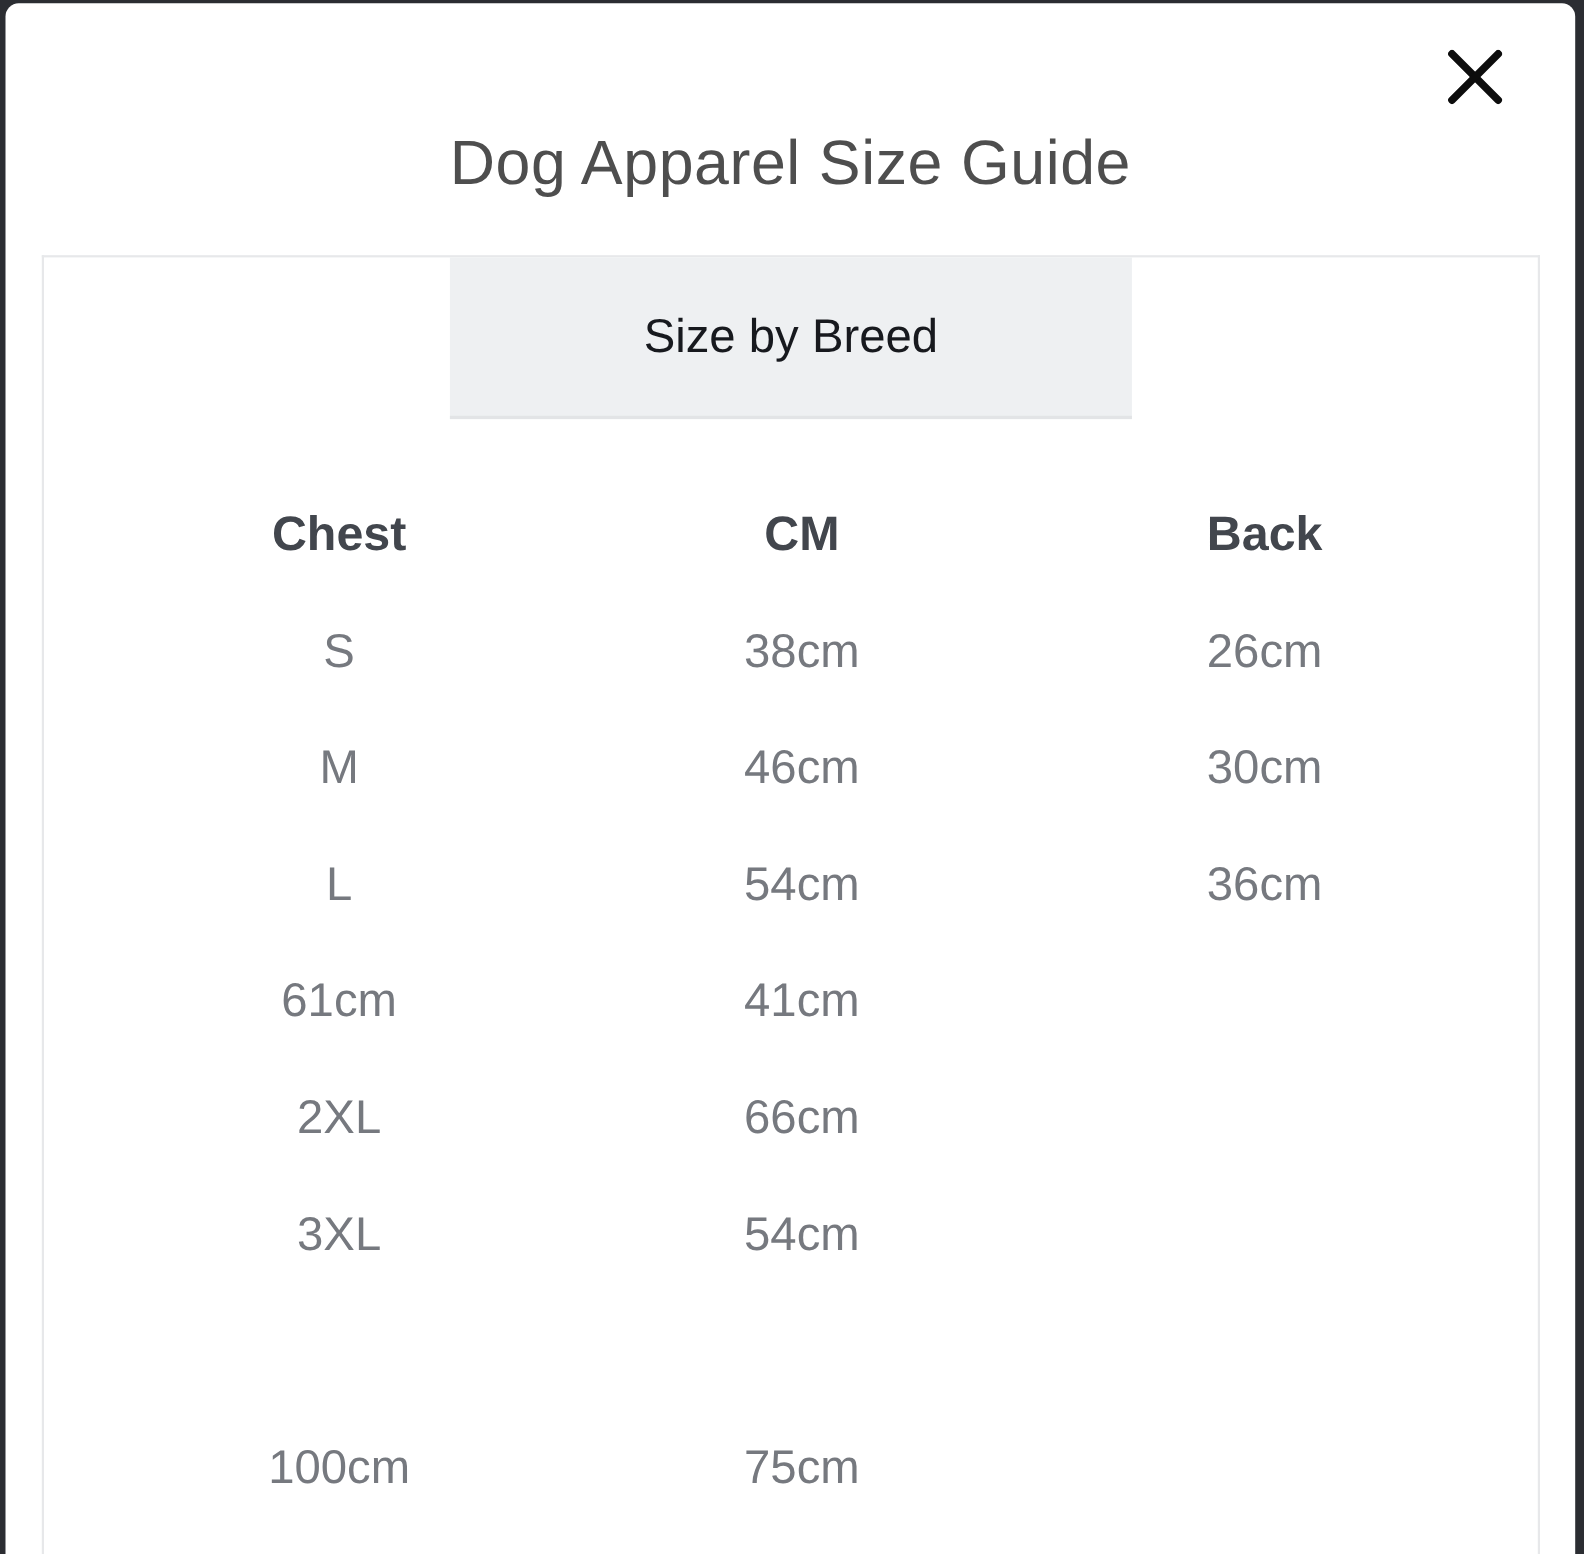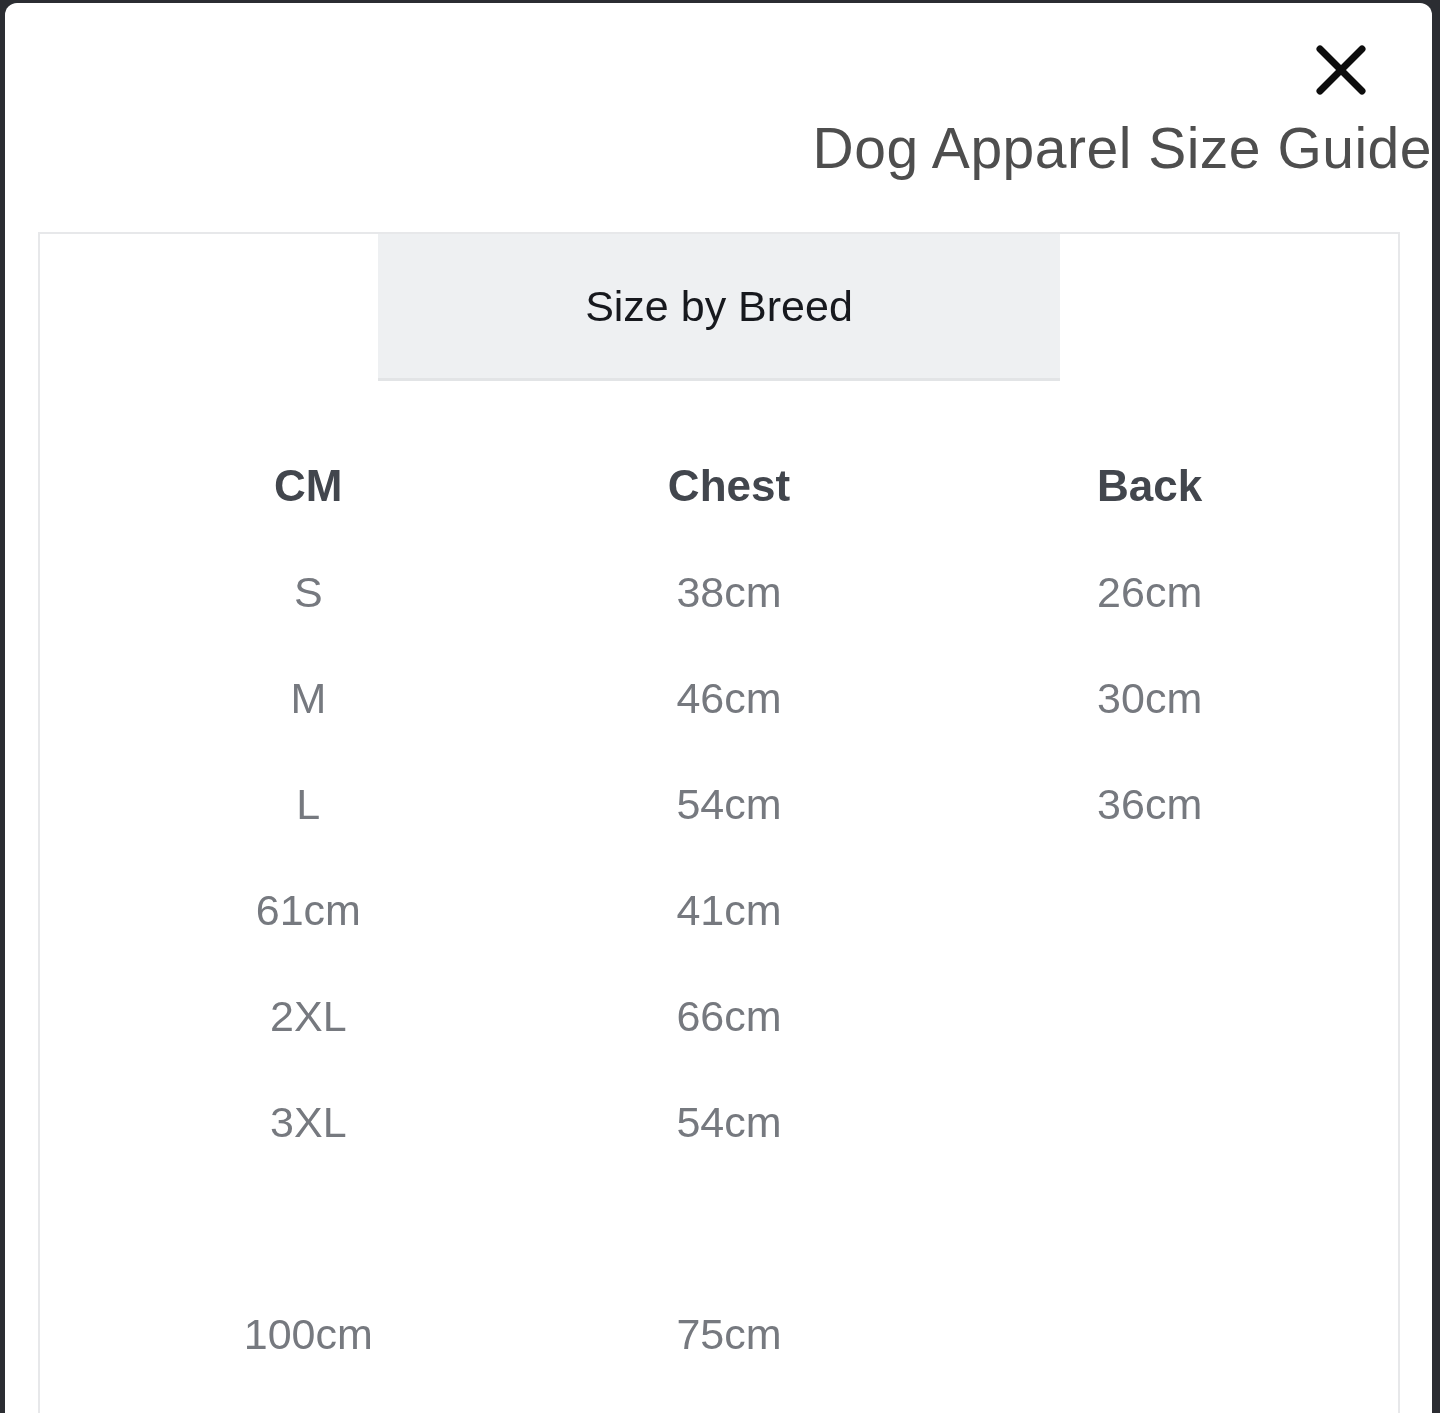--- a/index.html
+++ b/index.html
@@ -33,21 +33,21 @@
     display: flex;
     align-items: center;
     justify-content: center;
   }
   .modal-title {
     position: absolute;
     top: 112px;
     left: 0;
     right: 0;
     margin: 0;
-    text-align: right;
+    text-align: center;
     font-size: 57px;
     font-weight: 400;
     color: #4e4e4e;
     letter-spacing: 0.5px;
   }
   .card {
     position: absolute;
     top: 229px;
     left: 33px;
     width: 1362px;
@@ -55,21 +55,21 @@
     border: 2px solid #e7e8ea;
     border-bottom: none;
     background: #ffffff;
     box-sizing: border-box;
   }
   .tab-row {
     display: flex;
     justify-content: center;
   }
   .tab {
-    width: 682px;
+    width: 620px;
     height: 147px;
     background: #eef0f2;
     border: none;
     border-bottom: 3px solid #e2e4e6;
     display: flex;
     align-items: center;
     justify-content: center;
     font-family: "Liberation Sans", sans-serif;
     font-size: 43px;
     color: #17191e;
@@ -115,22 +115,22 @@
 
     <div class="tab-row">
       <button class="tab">
         <span>Size by Breed</span>
       </button>
     </div>
 
     <div class="size-table">
 
       <div class="t-row header">
+        <span>Chest</span>
         <span>CM</span>
-        <span>Chest</span>
         <span>Back</span>
       </div>
 
       <div class="t-row">
         <span class="cell">S</span>
         <span class="cell">38cm</span>
         <span class="cell">26cm</span>
       </div>
 
       <div class="t-row">

